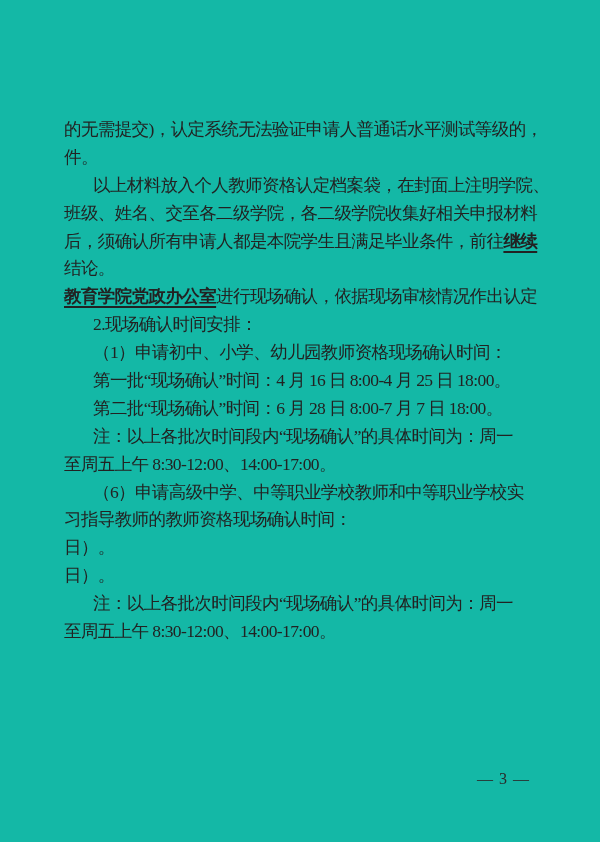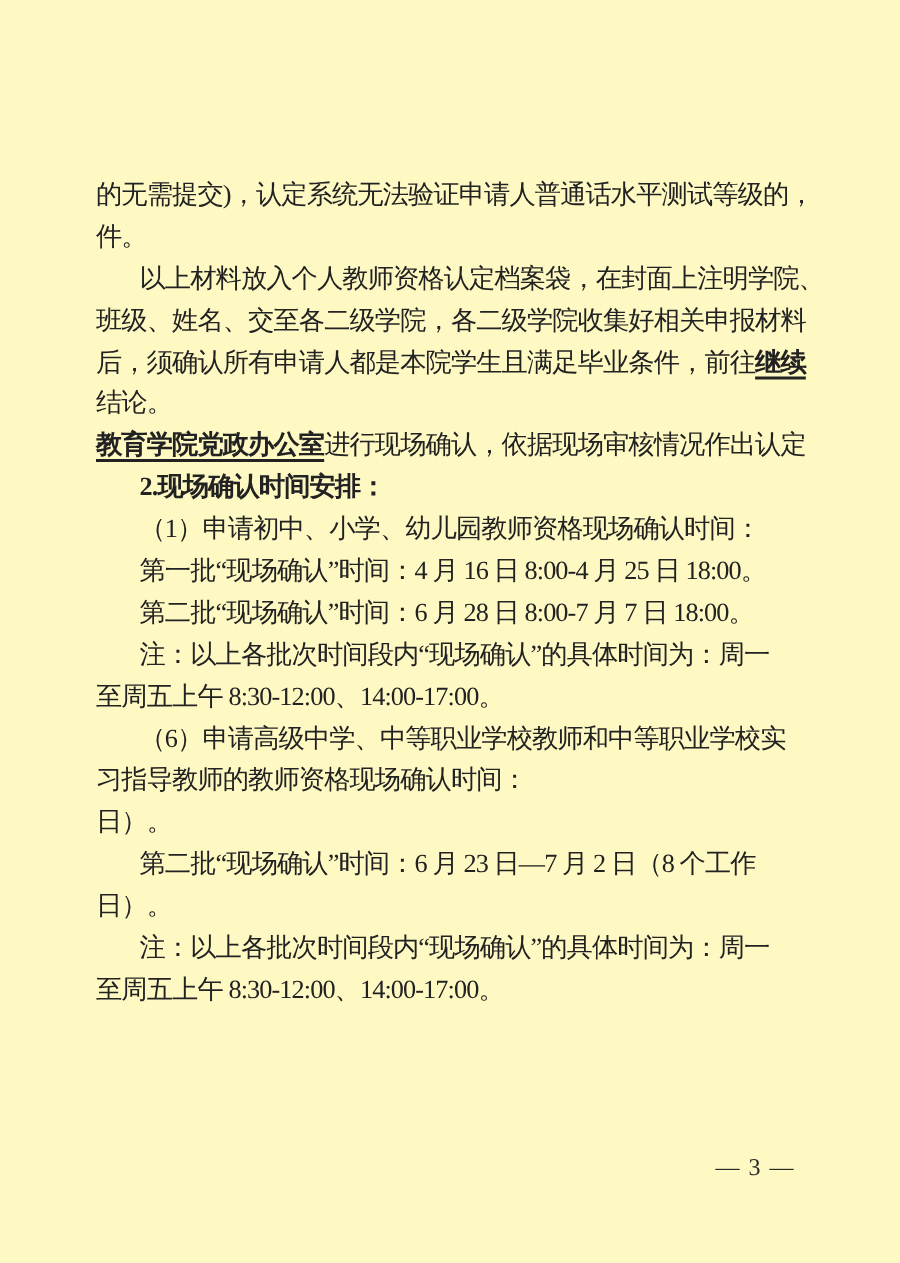--- a/index.html
+++ b/index.html
@@ -4,21 +4,21 @@
 <style>
   html, body {
     margin: 0;
     padding: 0;
     background: #ffffff;
   }
   .page {
     position: relative;
     width: 600px;
     height: 842px;
-    background: #fef9c3;
+    background: #14b8a6;
     overflow: hidden;
     font-family: "Liberation Serif", "DejaVu Serif", serif;
     color: #1f1f1f;
   }
   .doc-body {
     position: absolute;
     top: 116px;
     left: 64px;
     width: 486px;
   }
@@ -27,21 +27,21 @@
     line-height: 27.9px;
     font-size: 17.5px;
     letter-spacing: -0.6px;
     white-space: nowrap;
     color: #222222;
   }
   .line.indent {
     padding-left: 29px;
   }
   .seg.bold {
-    font-weight: bold;
+    font-weight: normal;
   }
   .seg.bold-underline {
     font-weight: bold;
     text-decoration: underline;
     text-underline-offset: 4px;
     text-decoration-thickness: 1.5px;
     text-align: center;
   }
   .page-number {
     position: absolute;
@@ -67,19 +67,18 @@
       <div class="line"><span class="seg bold-underline">教育学院党政办公室</span><span class="seg normal">进行现场确认，依据现场审核情况作出认定</span></div>
       <div class="line indent"><span class="seg bold">2.现场确认时间安排：</span></div>
       <div class="line indent"><span class="seg normal">（1）申请初中、小学、幼儿园教师资格现场确认时间：</span></div>
       <div class="line indent"><span class="seg normal">第一批“现场确认”时间：4 月 16 日 8:00-4 月 25 日 18:00。</span></div>
       <div class="line indent"><span class="seg normal">第二批“现场确认”时间：6 月 28 日 8:00-7 月 7 日 18:00。</span></div>
       <div class="line indent"><span class="seg normal">注：以上各批次时间段内“现场确认”的具体时间为：周一</span></div>
       <div class="line"><span class="seg normal">至周五上午 8:30-12:00、14:00-17:00。</span></div>
       <div class="line indent"><span class="seg normal">（6）申请高级中学、中等职业学校教师和中等职业学校实</span></div>
       <div class="line"><span class="seg normal">习指导教师的教师资格现场确认时间：</span></div>
       <div class="line"><span class="seg normal">日）。</span></div>
-      <div class="line indent"><span class="seg normal">第二批“现场确认”时间：6 月 23 日—7 月 2 日（8 个工作</span></div>
       <div class="line"><span class="seg normal">日）。</span></div>
       <div class="line indent"><span class="seg normal">注：以上各批次时间段内“现场确认”的具体时间为：周一</span></div>
       <div class="line"><span class="seg normal">至周五上午 8:30-12:00、14:00-17:00。</span></div>
     </div>
   <div class="page-number">— 3 —</div>
 </div>
 
 </body></html>

